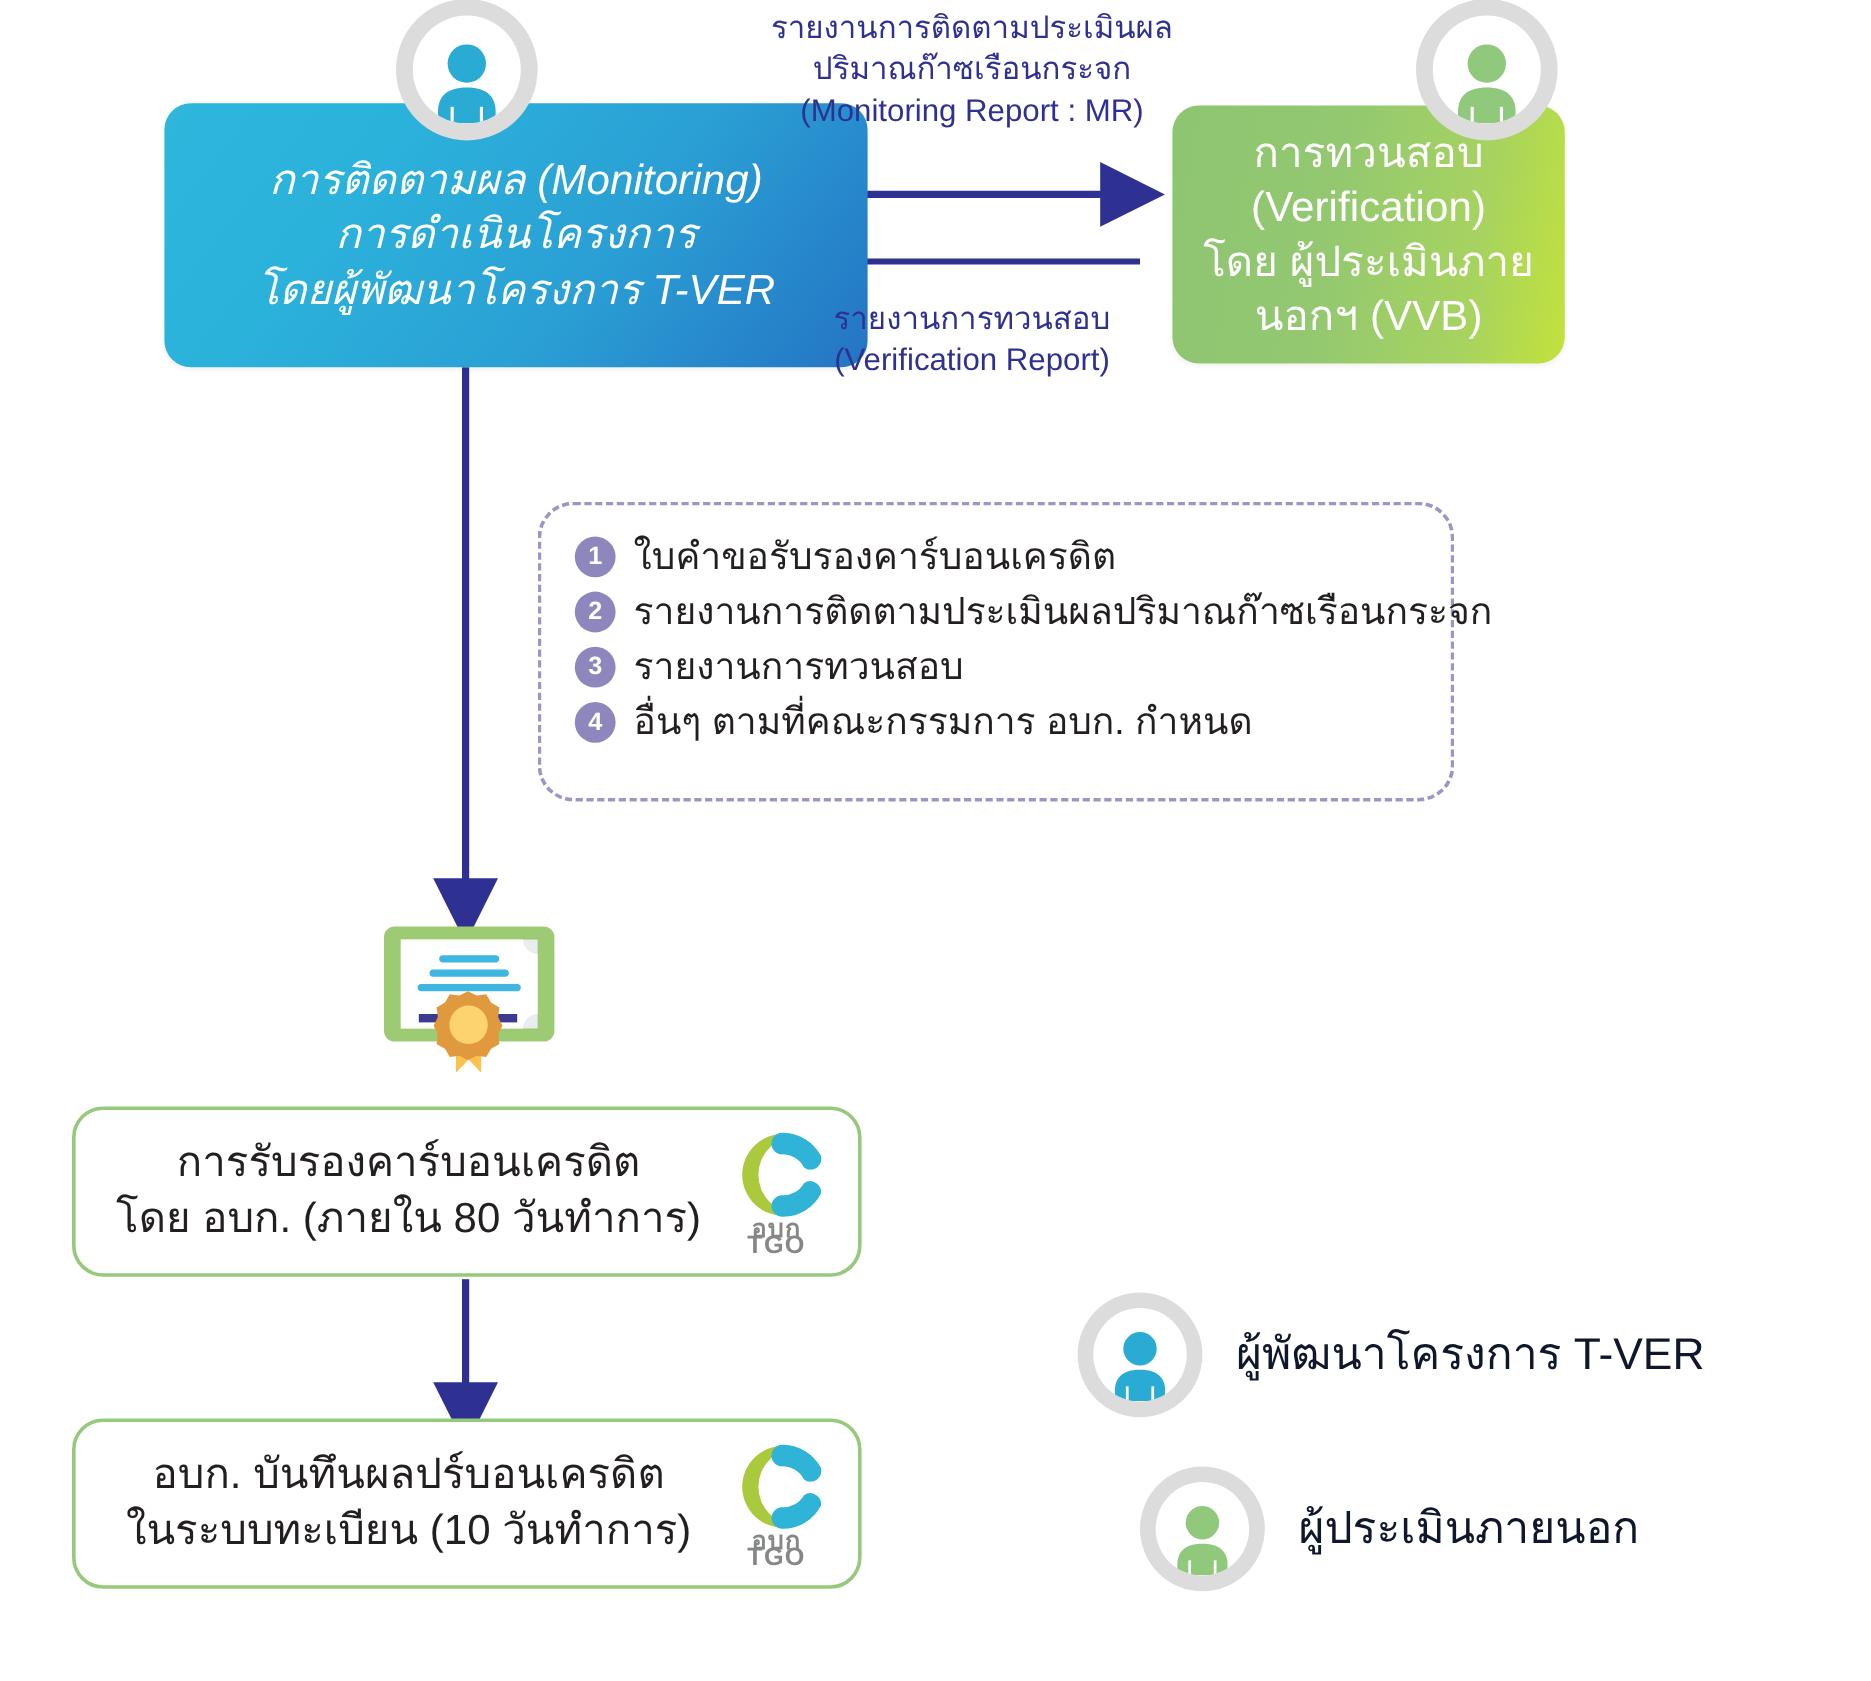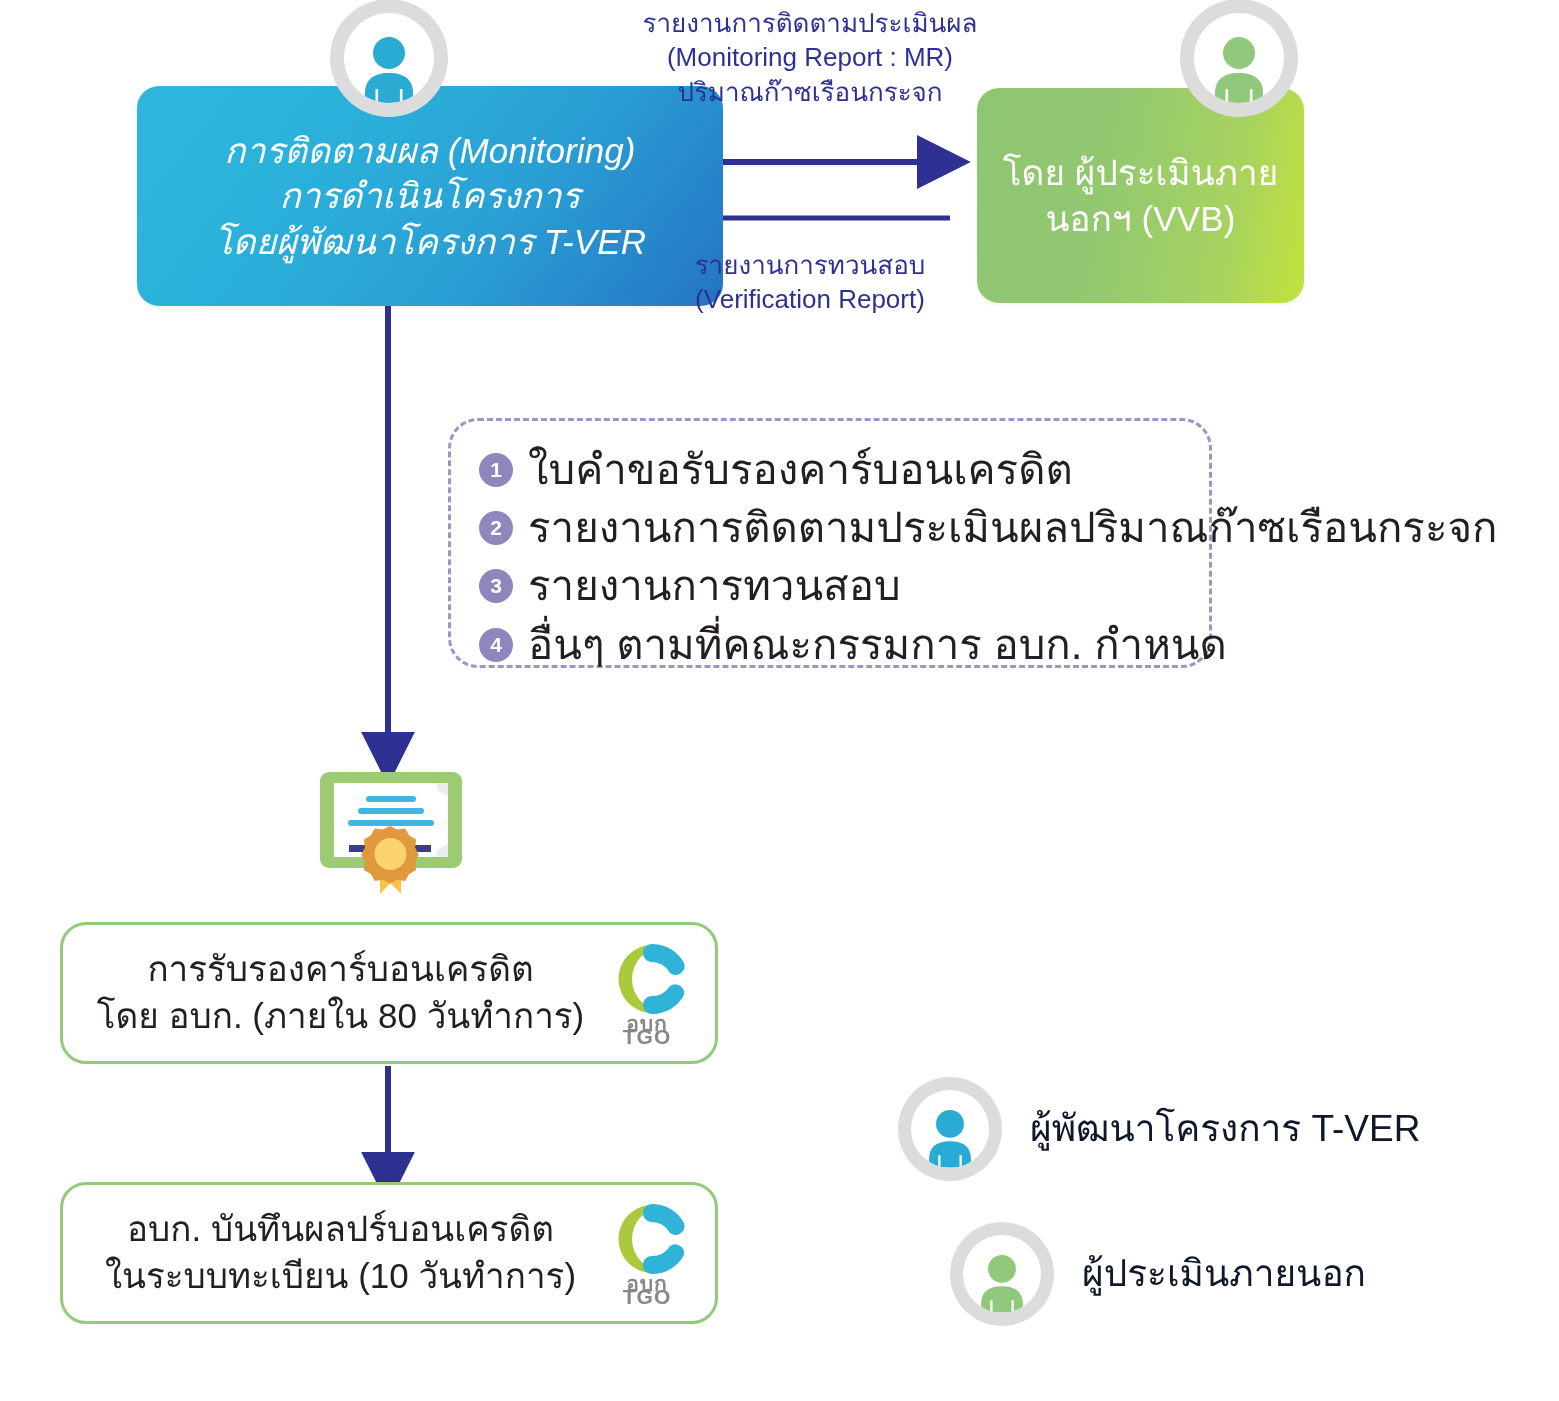--- a/index.html
+++ b/index.html
@@ -141,21 +141,21 @@
     color: #ffffff;
     font-size: 21px;
     font-weight: bold;
     display: flex;
     align-items: center;
     justify-content: center;
     margin-right: 15px;
   }
   .doc-text {
     color: #231f20;
-    font-size: 42px;
+    font-size: 31px;
     line-height: 1.1;
     white-space: nowrap;
   }
 
   
   #cert-icon {
     position: absolute;
     left: 318px; top: 770px;
     width: 146px; height: 124px;
     z-index: 5;
@@ -257,28 +257,29 @@
         <circle cx="31" cy="20" r="16" fill="#90c97c"></circle>
         <path d="M31 40 C14 40 7 48 7 60 L7 70 L55 70 L55 60 C55 48 48 40 31 40 Z" fill="#90c97c"></path>
         <rect x="17.5" y="56" width="2.6" height="14" fill="#ffffff"></rect>
         <rect x="41.9" y="56" width="2.6" height="14" fill="#ffffff"></rect>
       </svg>
     </div>
   </div>
 
   <div class="box" id="box-verification">
     <div class="txt">
+      <div>การทวนสอบ (Verification)</div>
       <div>โดย ผู้ประเมินภายนอกฯ (VVB)</div>
     </div>
   </div>
 
   <div class="caption" id="caption-mr">
     <div>รายงานการติดตามประเมินผล</div>
+    <div>ปริมาณก๊าซเรือนกระจก</div>
     <div>(Monitoring Report : MR)</div>
-    <div>ปริมาณก๊าซเรือนกระจก</div>
   </div>
 
   <div class="caption" id="caption-vr">
     <div>รายงานการทวนสอบ</div>
     <div>(Verification Report)</div>
   </div>
 
   <div id="doc-list">
 
     <div class="doc-row">

